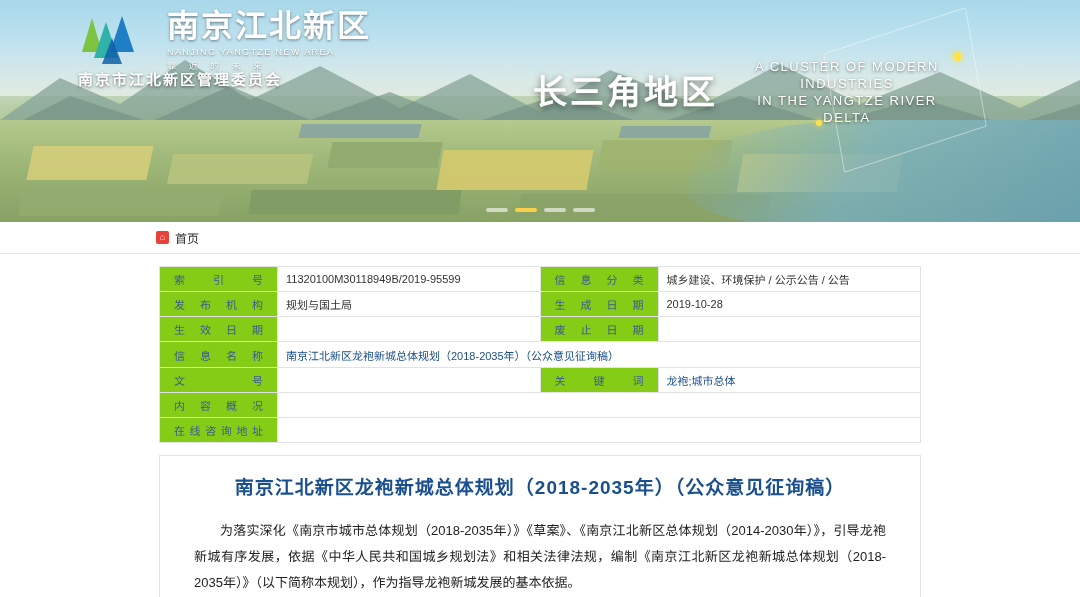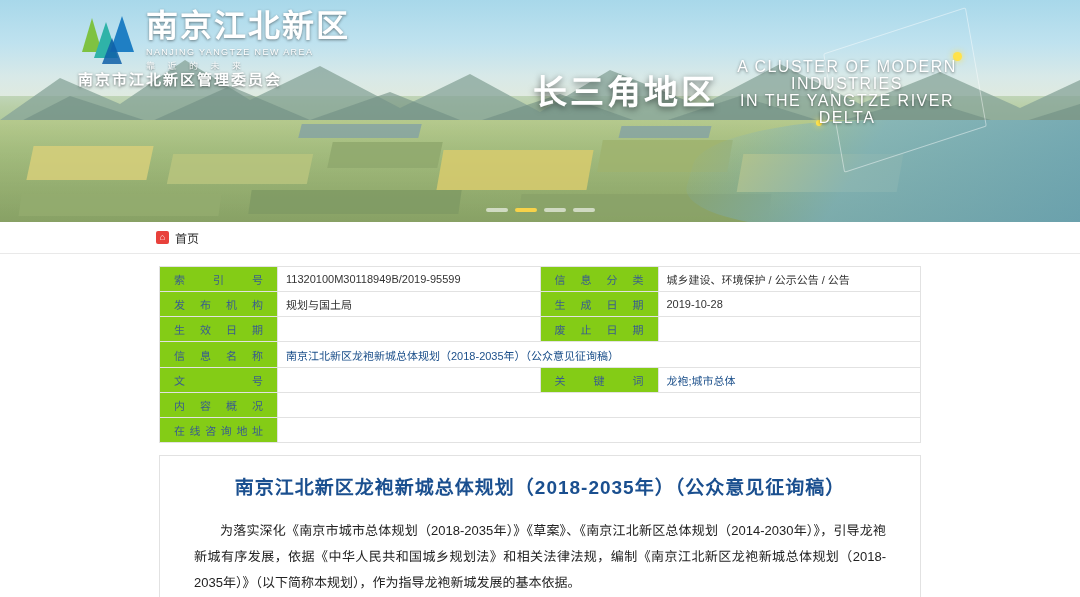--- a/index.html
+++ b/index.html
@@ -49,21 +49,21 @@
     transform: skewX(-16deg);
     border-radius: 40% 0 0 40%;
   }
 
   
   .logo-wrap {
     position: absolute;
     left: 78px; top: 8px;
     display: flex;
     align-items: flex-start;
-    gap: 4px;
+    gap: 25px;
   }
   .logo-mark { width: 64px; height: 58px; position: relative; margin-top: 4px; }
   .logo-text { color: #ffffff; }
   .logo-cn {
     font-size: 32px; font-weight: bold; letter-spacing: 2px;
     text-shadow: 0 1px 3px rgba(0,0,0,.45);
     line-height: 36px;
   }
   .logo-en {
     font-size: 9px; letter-spacing: 1.4px; margin-top: 3px;
@@ -85,21 +85,21 @@
     text-align: center;
     color: #fff;
   }
   .hl-row { display: flex; align-items: center; gap: 14px; }
   .hl-cn {
     font-size: 34px; font-weight: bold; letter-spacing: 3px;
     text-shadow: 0 2px 6px rgba(0,0,0,.5);
     line-height: 46px;
   }
   .hl-en {
-    font-size: 16px; letter-spacing: 1.5px; line-height: 17px;
+    font-size: 13px; letter-spacing: 1.5px; line-height: 17px;
     text-shadow: 0 1px 3px rgba(0,0,0,.5);
     max-width: 230px;
   }
   .hl-deco {
     position: absolute; right: 100px; top: 30px;
     width: 150px; height: 120px;
     border: 1px solid rgba(255,255,255,.45);
     transform: rotate(-18deg) skewX(-8deg);
     border-radius: 2px;
     pointer-events: none;

